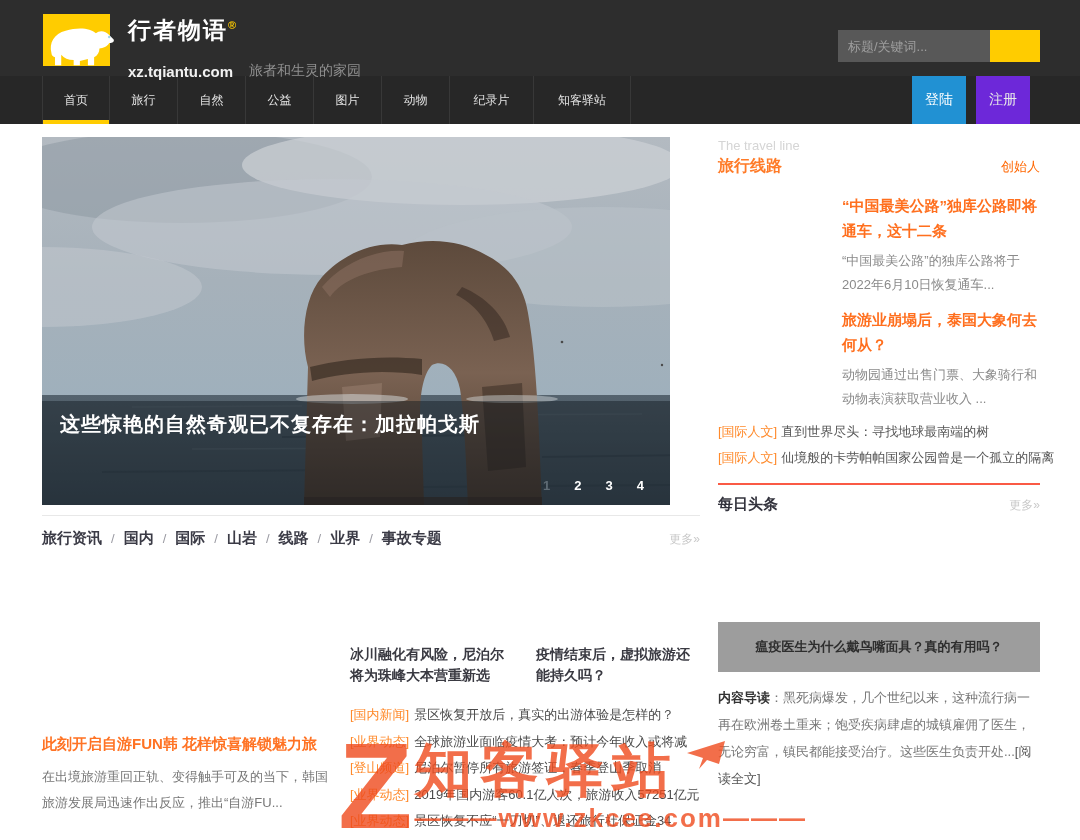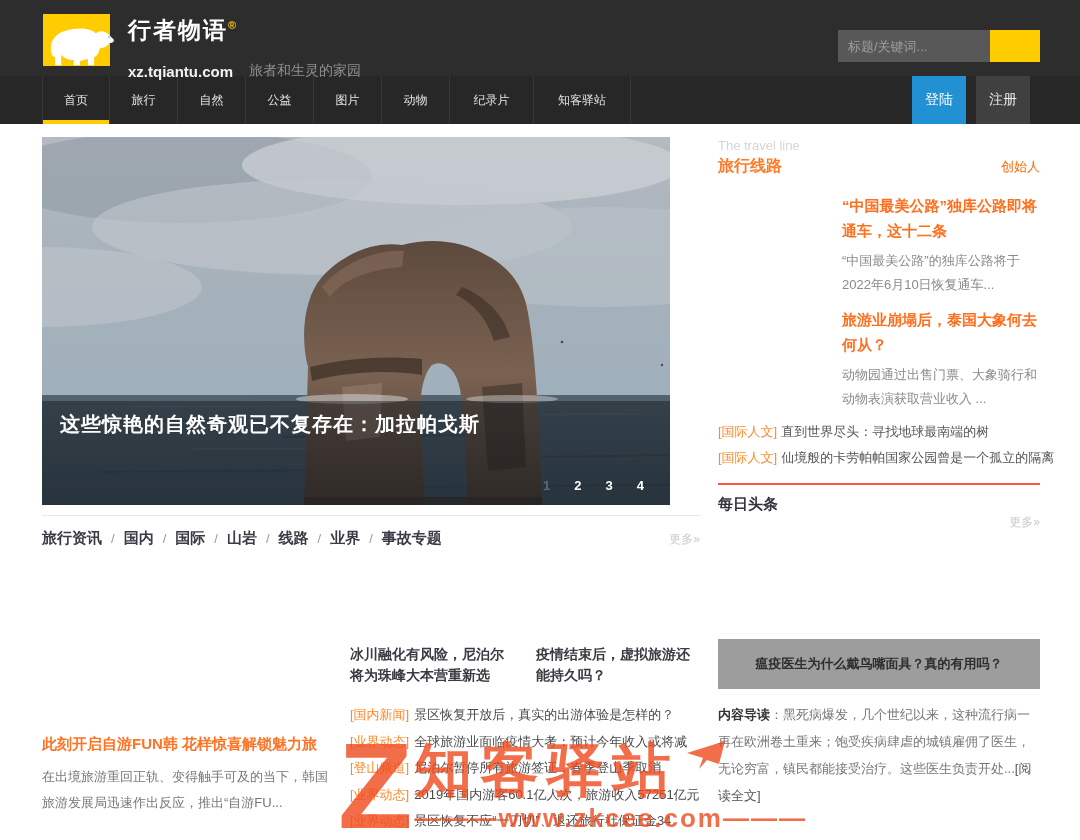--- a/index.html
+++ b/index.html
@@ -22,21 +22,21 @@
   .search-btn { width:50px; height:32px; background:#ffcc00; border:0; cursor:pointer; }
 
   
   .navbar { height:48px; background:#272727; display:flex; align-items:stretch; padding-left:42px; }
   .nav-item { display:flex; align-items:center; justify-content:center; color:#e3e3e3; font-size:12px; border-right:1px solid #383838; cursor:pointer; }
   .nav-item:first-child { border-left:1px solid #383838; }
   .w68{width:68px;} .w84{width:84px;} .w96{width:97px;} .w100{width:100px;}
   .nav-item.active { box-shadow: inset 0 -4px 0 #ffcc00; }
   .nav-item.highlight { color:#ffc600; }
   .nav-login { margin-left:auto; width:54px; background:#2191d3; color:#fff; font-size:14px; display:flex; align-items:center; justify-content:center; cursor:pointer; }
-  .nav-register { width:54px; margin-left:10px; margin-right:50px; background:#404040; color:#e8e8e8; font-size:14px; display:flex; align-items:center; justify-content:center; cursor:pointer; }
+  .nav-register { width:54px; margin-left:10px; margin-right:50px; background:#6d28d9; color:#e8e8e8; font-size:14px; display:flex; align-items:center; justify-content:center; cursor:pointer; }
 
   
   .main { padding:13px 38px 0 42px; display:flex; }
   .left-col { width:658px; }
   .sidebar { width:322px; margin-left:18px; }
 
   
   .hero { width:628px; height:368px; position:relative; overflow:hidden; cursor:pointer; }
   .hero-caption { position:absolute; left:0; right:0; bottom:0; height:104px; background:rgba(16,24,30,0.45); padding:10px 18px 0 18px; }
   .hero-title { color:#ffffff; font-size:20px; font-weight:bold; letter-spacing:1px; }
@@ -71,21 +71,21 @@
   .tl-link { margin-left:auto; font-size:13px; color:#ff6600; cursor:pointer; }
   .sb-feature { display:flex; margin-top:16px; }
   .sb-thumb { width:110px; height:84px; flex:none; background:#ffffff; }
   .sb-ftext { margin-left:14px; }
   .sb-ftitle { font-size:15px; font-weight:bold; color:#ff6f1e; line-height:25px; cursor:pointer; }
   .sb-fexcerpt { margin-top:6px; font-size:13px; color:#8a8a8a; line-height:24px; }
   .sb-list { margin-top:8px; }
   .sb-row { font-size:13px; line-height:26px; white-space:nowrap; cursor:pointer; }
   .sb-tag { color:#ff8a2b; margin-right:4px; }
   .sb-text { color:#555555; }
-  .section-head { border-top:2px solid #fa5a45; margin-top:12px; padding-top:10px; display:flex; align-items:baseline;flex-direction:column; }
+  .section-head { border-top:2px solid #fa5a45; margin-top:12px; padding-top:10px; display:flex; align-items:baseline; }
   .section-title { font-size:15px; font-weight:bold; color:#33333d; }
   .daily-spacer { height:108px; }
   .caption-box { height:50px; background:#9d9d9d; display:flex; align-items:center; justify-content:center; cursor:pointer; }
   .caption-box span { font-size:13px; font-weight:bold; color:#2e2e2e; }
   .lead { margin-top:12px; font-size:13px; line-height:27px; color:#777777; }
   .lead b { color:#333333; }
   .lead .readall { color:#555555; cursor:pointer; }
 
   
   .watermark { position:absolute; left:338px; top:733px; width:742px; height:107px; color:#ef4b1d; opacity:0.8; pointer-events:none; display:flex; align-items:center; z-index:50; }

